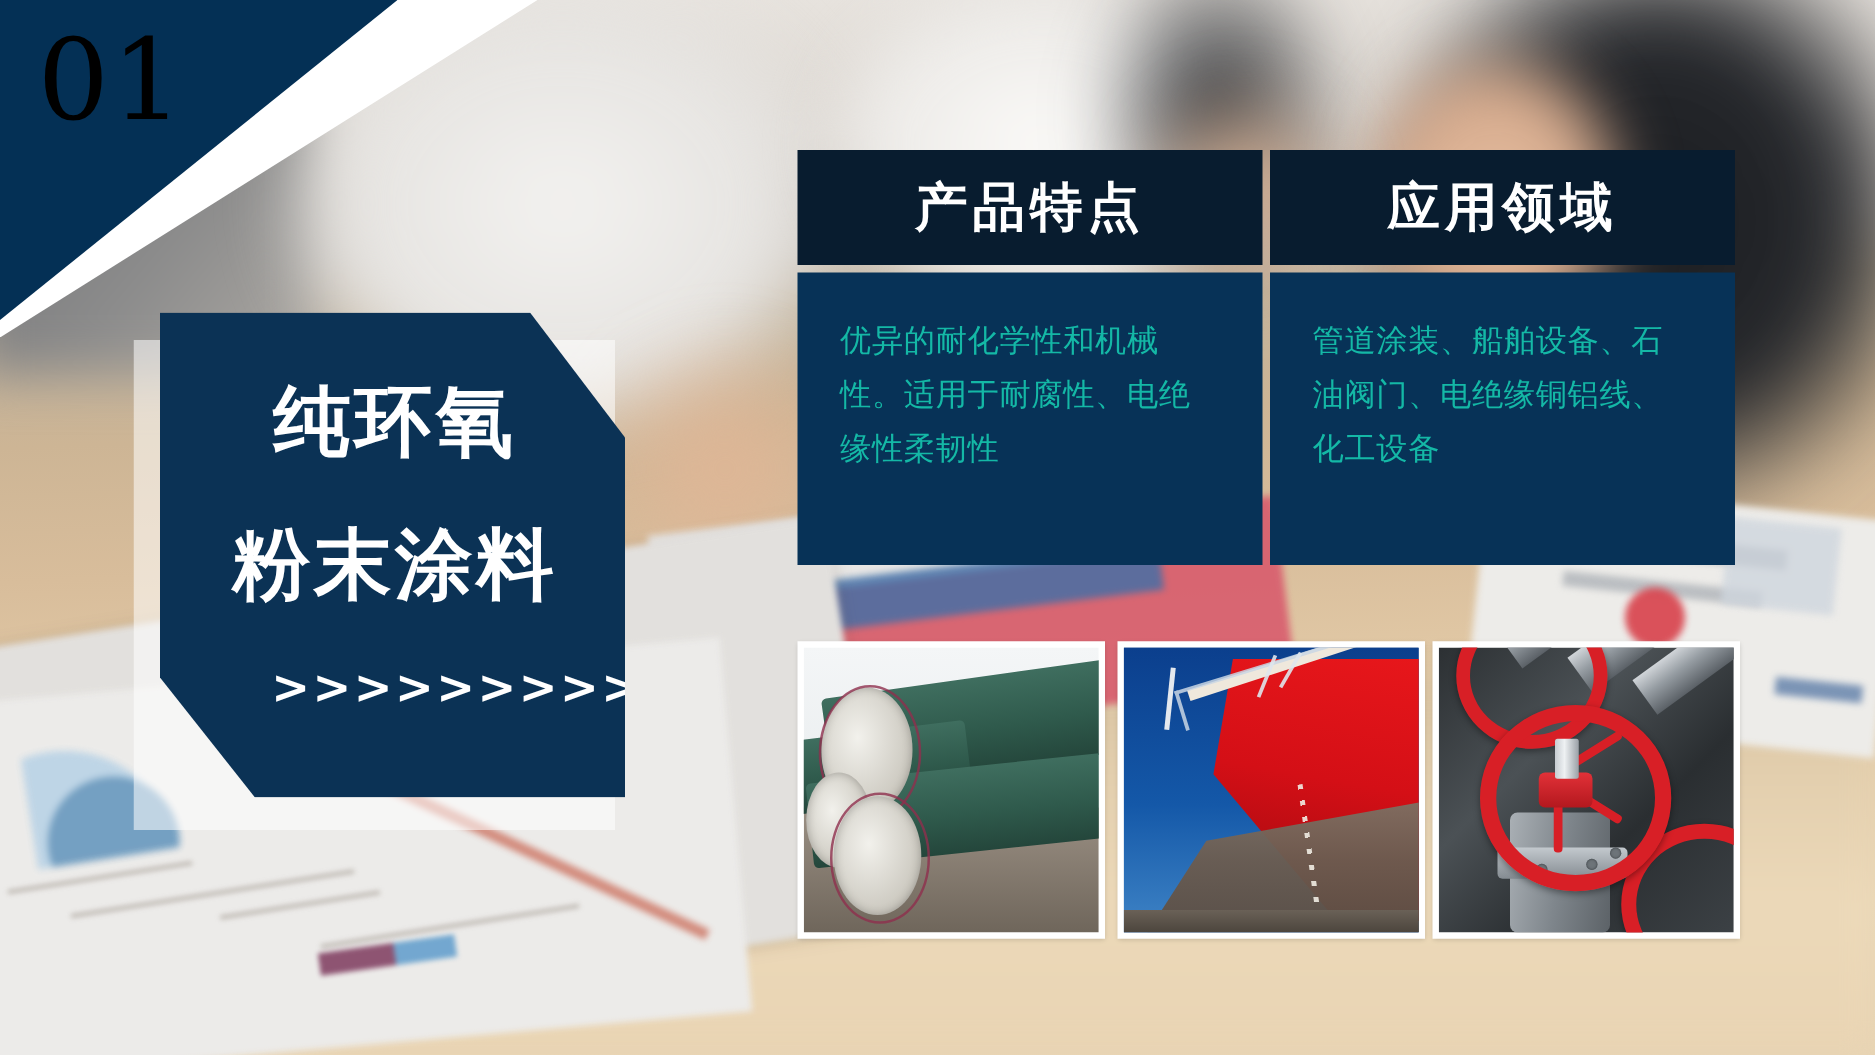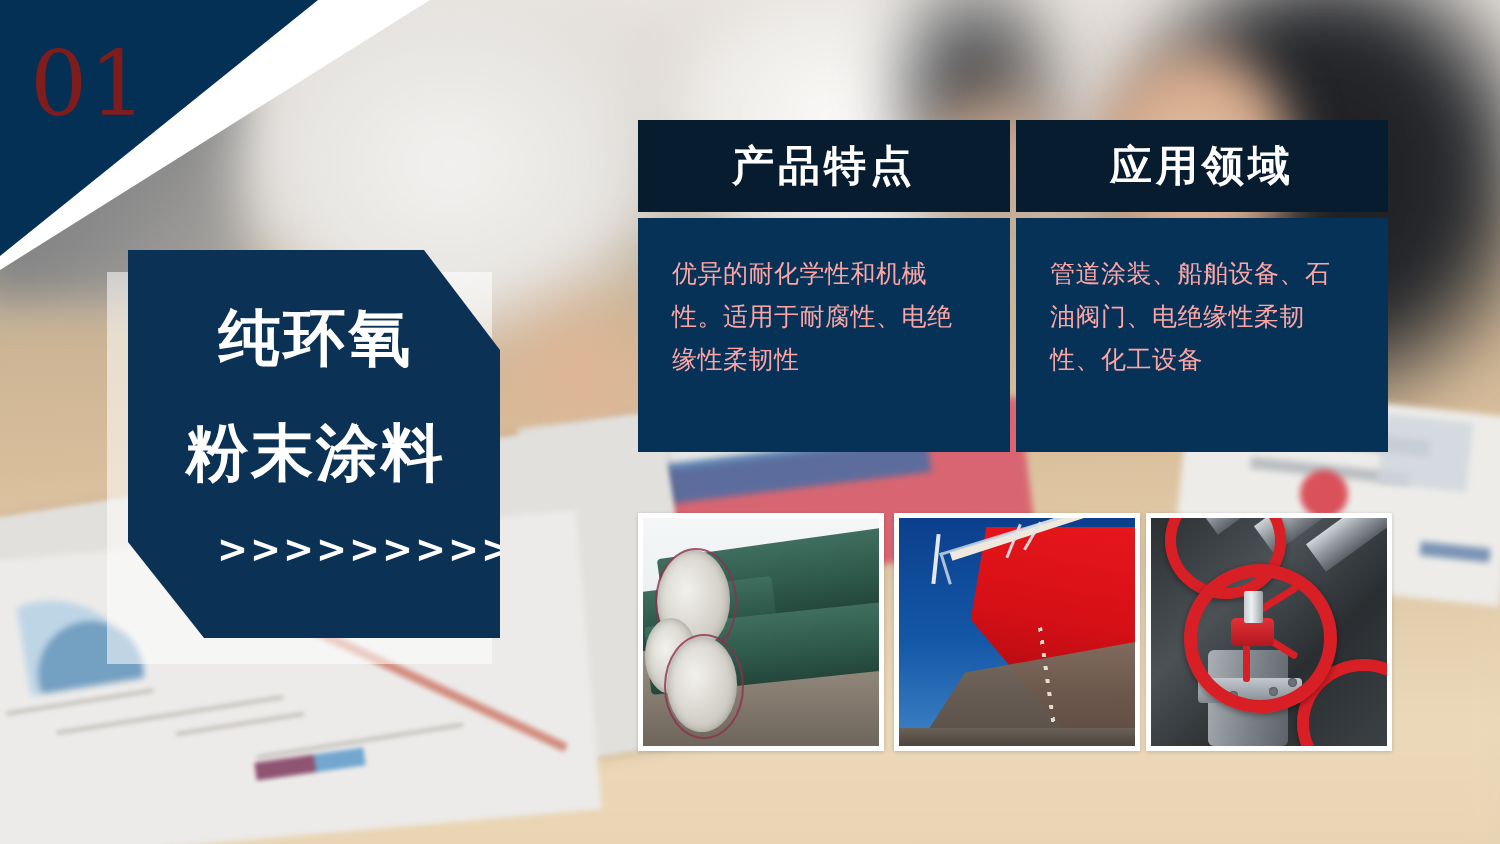--- a/index.html
+++ b/index.html
@@ -126,24 +126,23 @@
     z-index:3;
   }
   .corner-tri{
     position:absolute;left:0;top:0;width:320px;height:258px;
     background:#043055;
     clip-path:polygon(0 0, 318px 0, 0 256px);
     z-index:4;
   }
   .corner-num{
     position:absolute;left:30px;top:20px;
-    color:#7f1d1d;font-size:90px;line-height:1;font-weight:400;
+    color:#000000;font-size:90px;line-height:1;font-weight:400;
     letter-spacing:2px;z-index:5;
     font-family:"DejaVu Serif","Liberation Serif",serif;
-    margin-top:19px;
   }
 
   
   .title-shadow{
     position:absolute;left:107px;top:272px;width:385px;height:392px;
     background:rgba(255,255,255,.55);
     z-index:4;
   }
   .title-card{
     position:absolute;left:128px;top:250px;width:408px;height:388px;
@@ -174,21 +173,21 @@
   .hdr span{
     color:#fff;font-size:42px;font-weight:bold;letter-spacing:4px;
   }
   .body{
     background:#073257;height:234px;padding:0 34px;
     box-sizing:border-box;display:flex;align-items:flex-start;
   }
   .body-a{left:638px;top:218px;width:372px;}
   .body-b{left:1016px;top:218px;width:372px;}
   .body p{
-    margin:34px 0 0 0;color:#fca5a5;font-size:25px;line-height:1.72;
+    margin:34px 0 0 0;color:#14b8a6;font-size:25px;line-height:1.72;
     letter-spacing:.5px;
   }
 
   
   .photo{
     position:absolute;top:513px;width:246px;height:238px;
     background:#fff;padding:5px;box-sizing:border-box;z-index:6;
     box-shadow:0 1px 4px rgba(0,0,0,.18);
   }
   .ph1{left:638px;}
@@ -327,21 +326,21 @@
     <span>应用领域</span>
   </div>
   <div class="panel hdr hdr-a">
     <span>产品特点</span>
   </div>
 
   <div class="panel body body-a">
     <p>优异的耐化学性和机械性。适用于耐腐性、电绝缘性柔韧性</p>
   </div>
   <div class="panel body body-b">
-    <p>管道涂装、船舶设备、石油阀门、电绝缘性柔韧性、化工设备</p>
+    <p>管道涂装、船舶设备、石油阀门、电绝缘铜铝线、化工设备</p>
   </div>
 
   <div class="photo ph1">
     <div class="ph-in">
       <div class="pipes">
         <div class="sky"></div>
         <div class="grd"></div>
         <div class="pipe p-a"></div>
         <div class="pipe p-c"></div>
         <div class="pipe p-b"></div>

